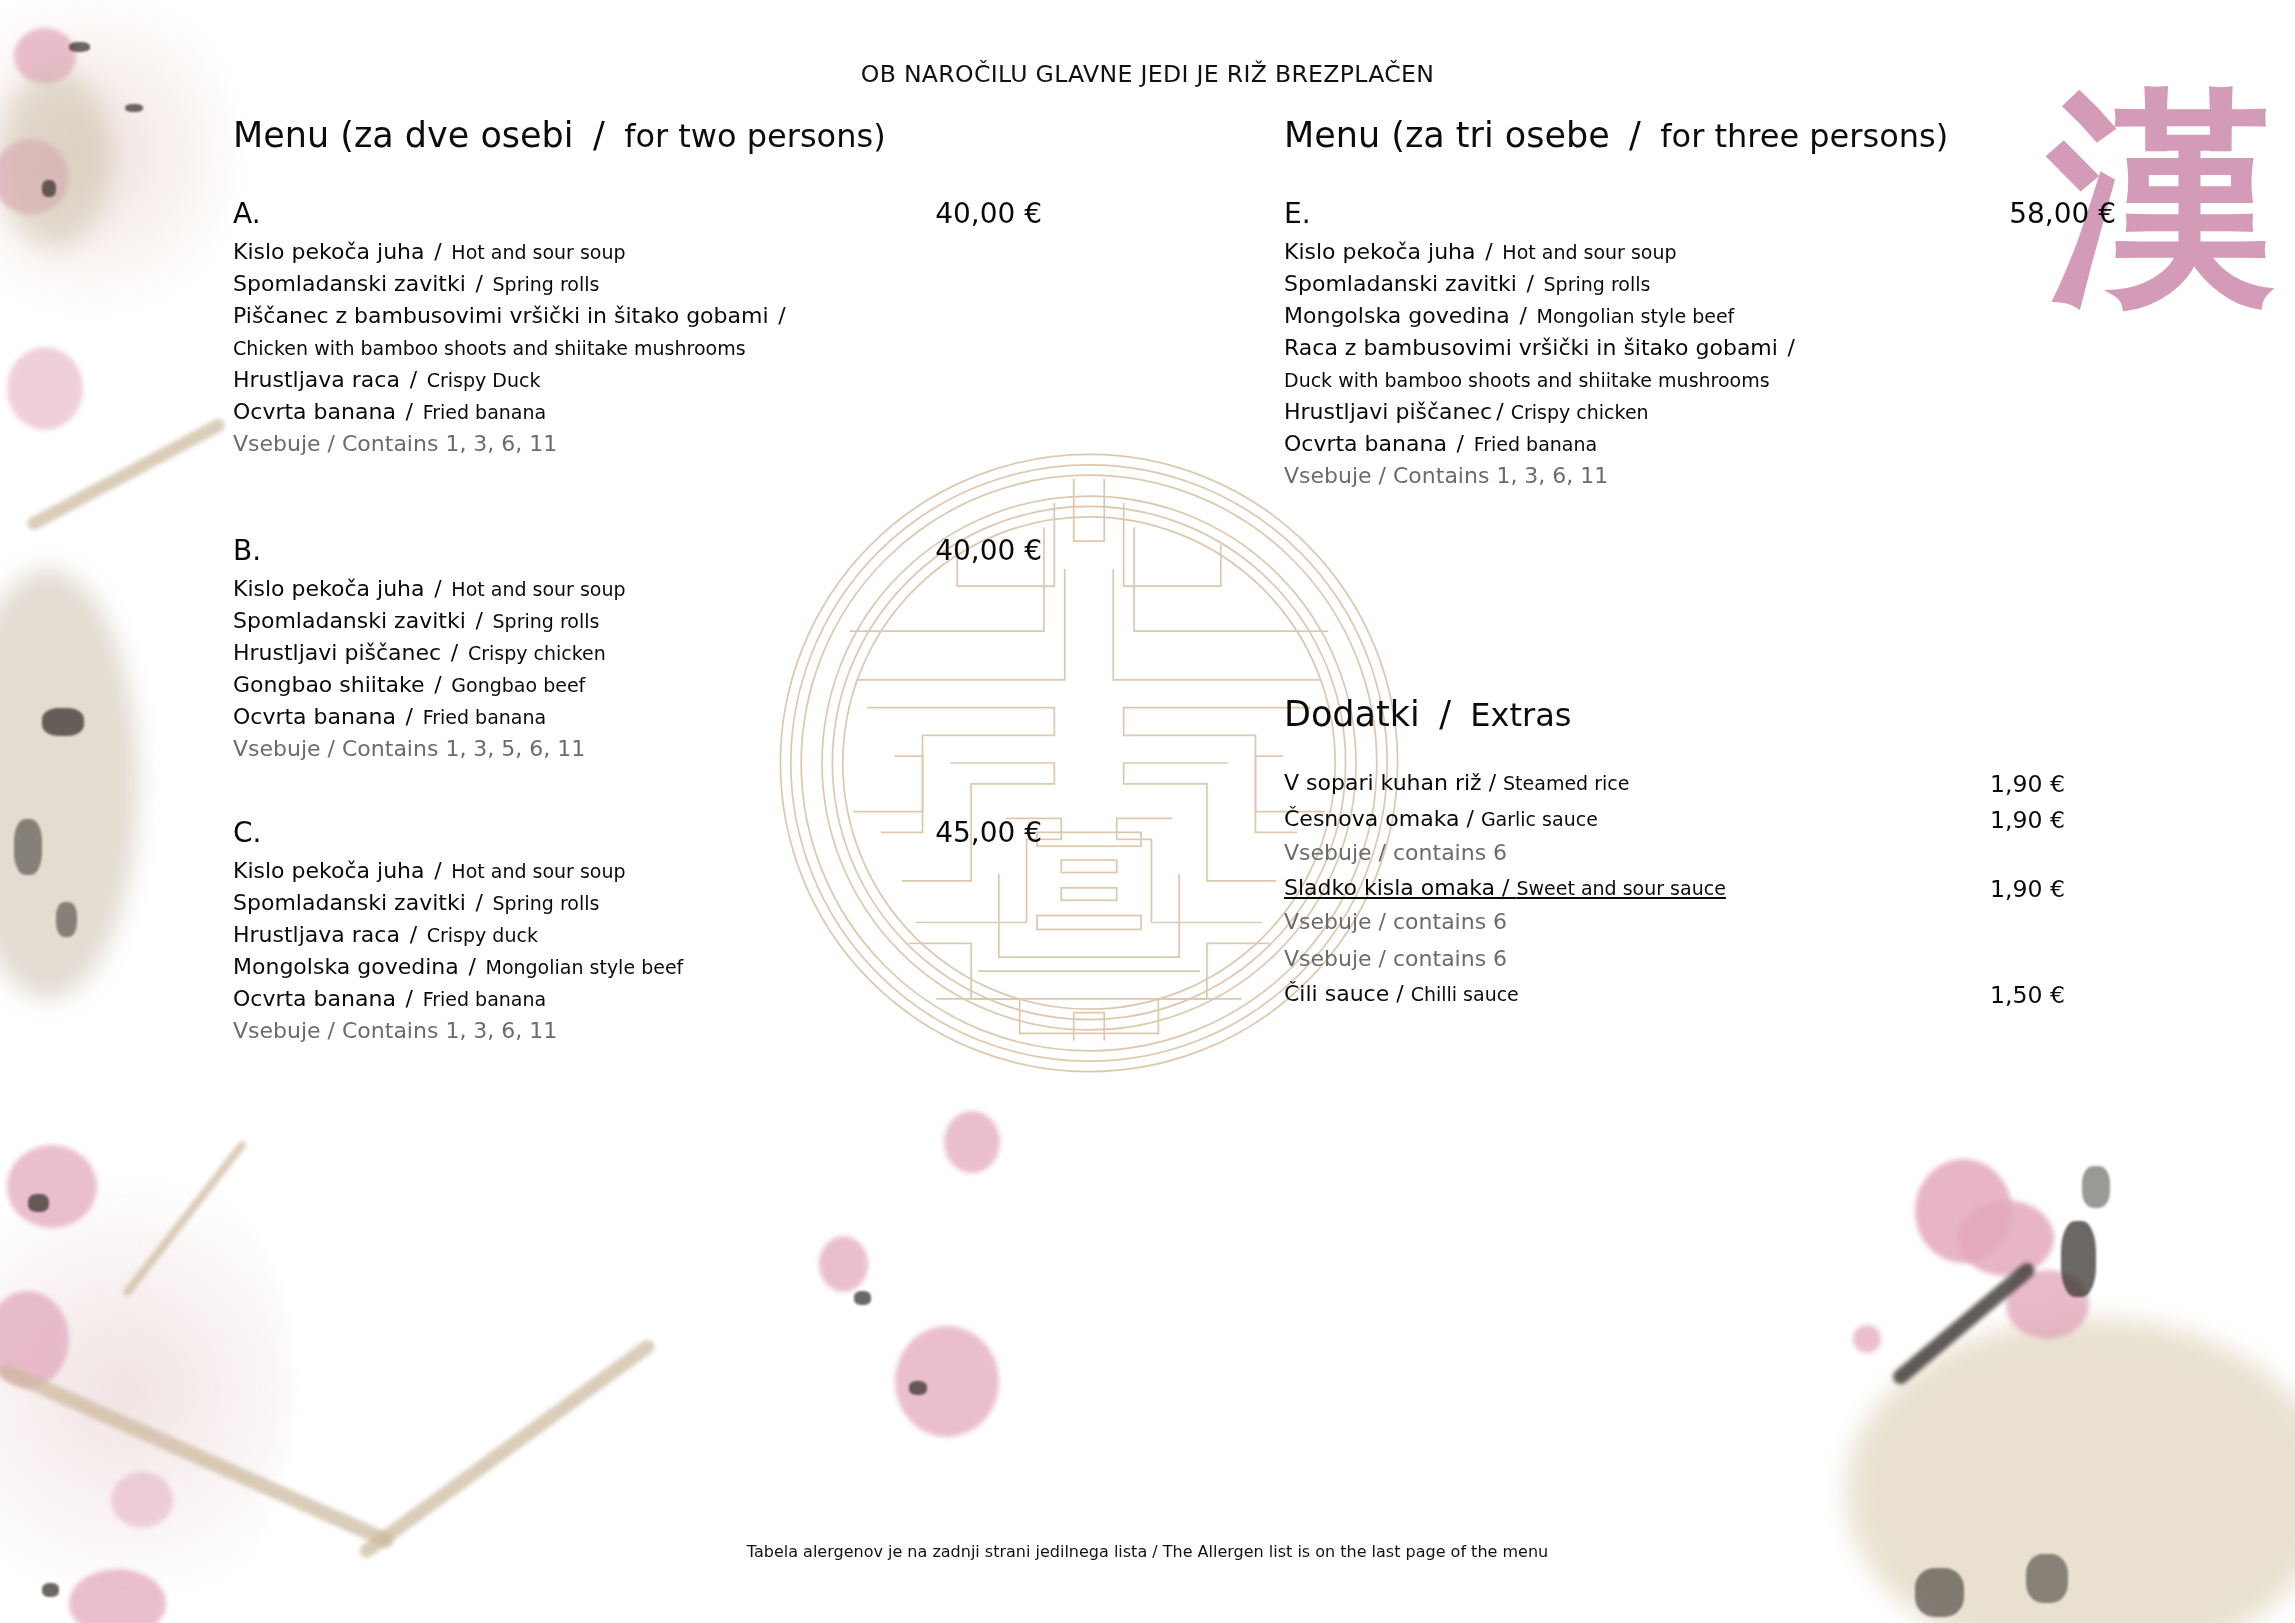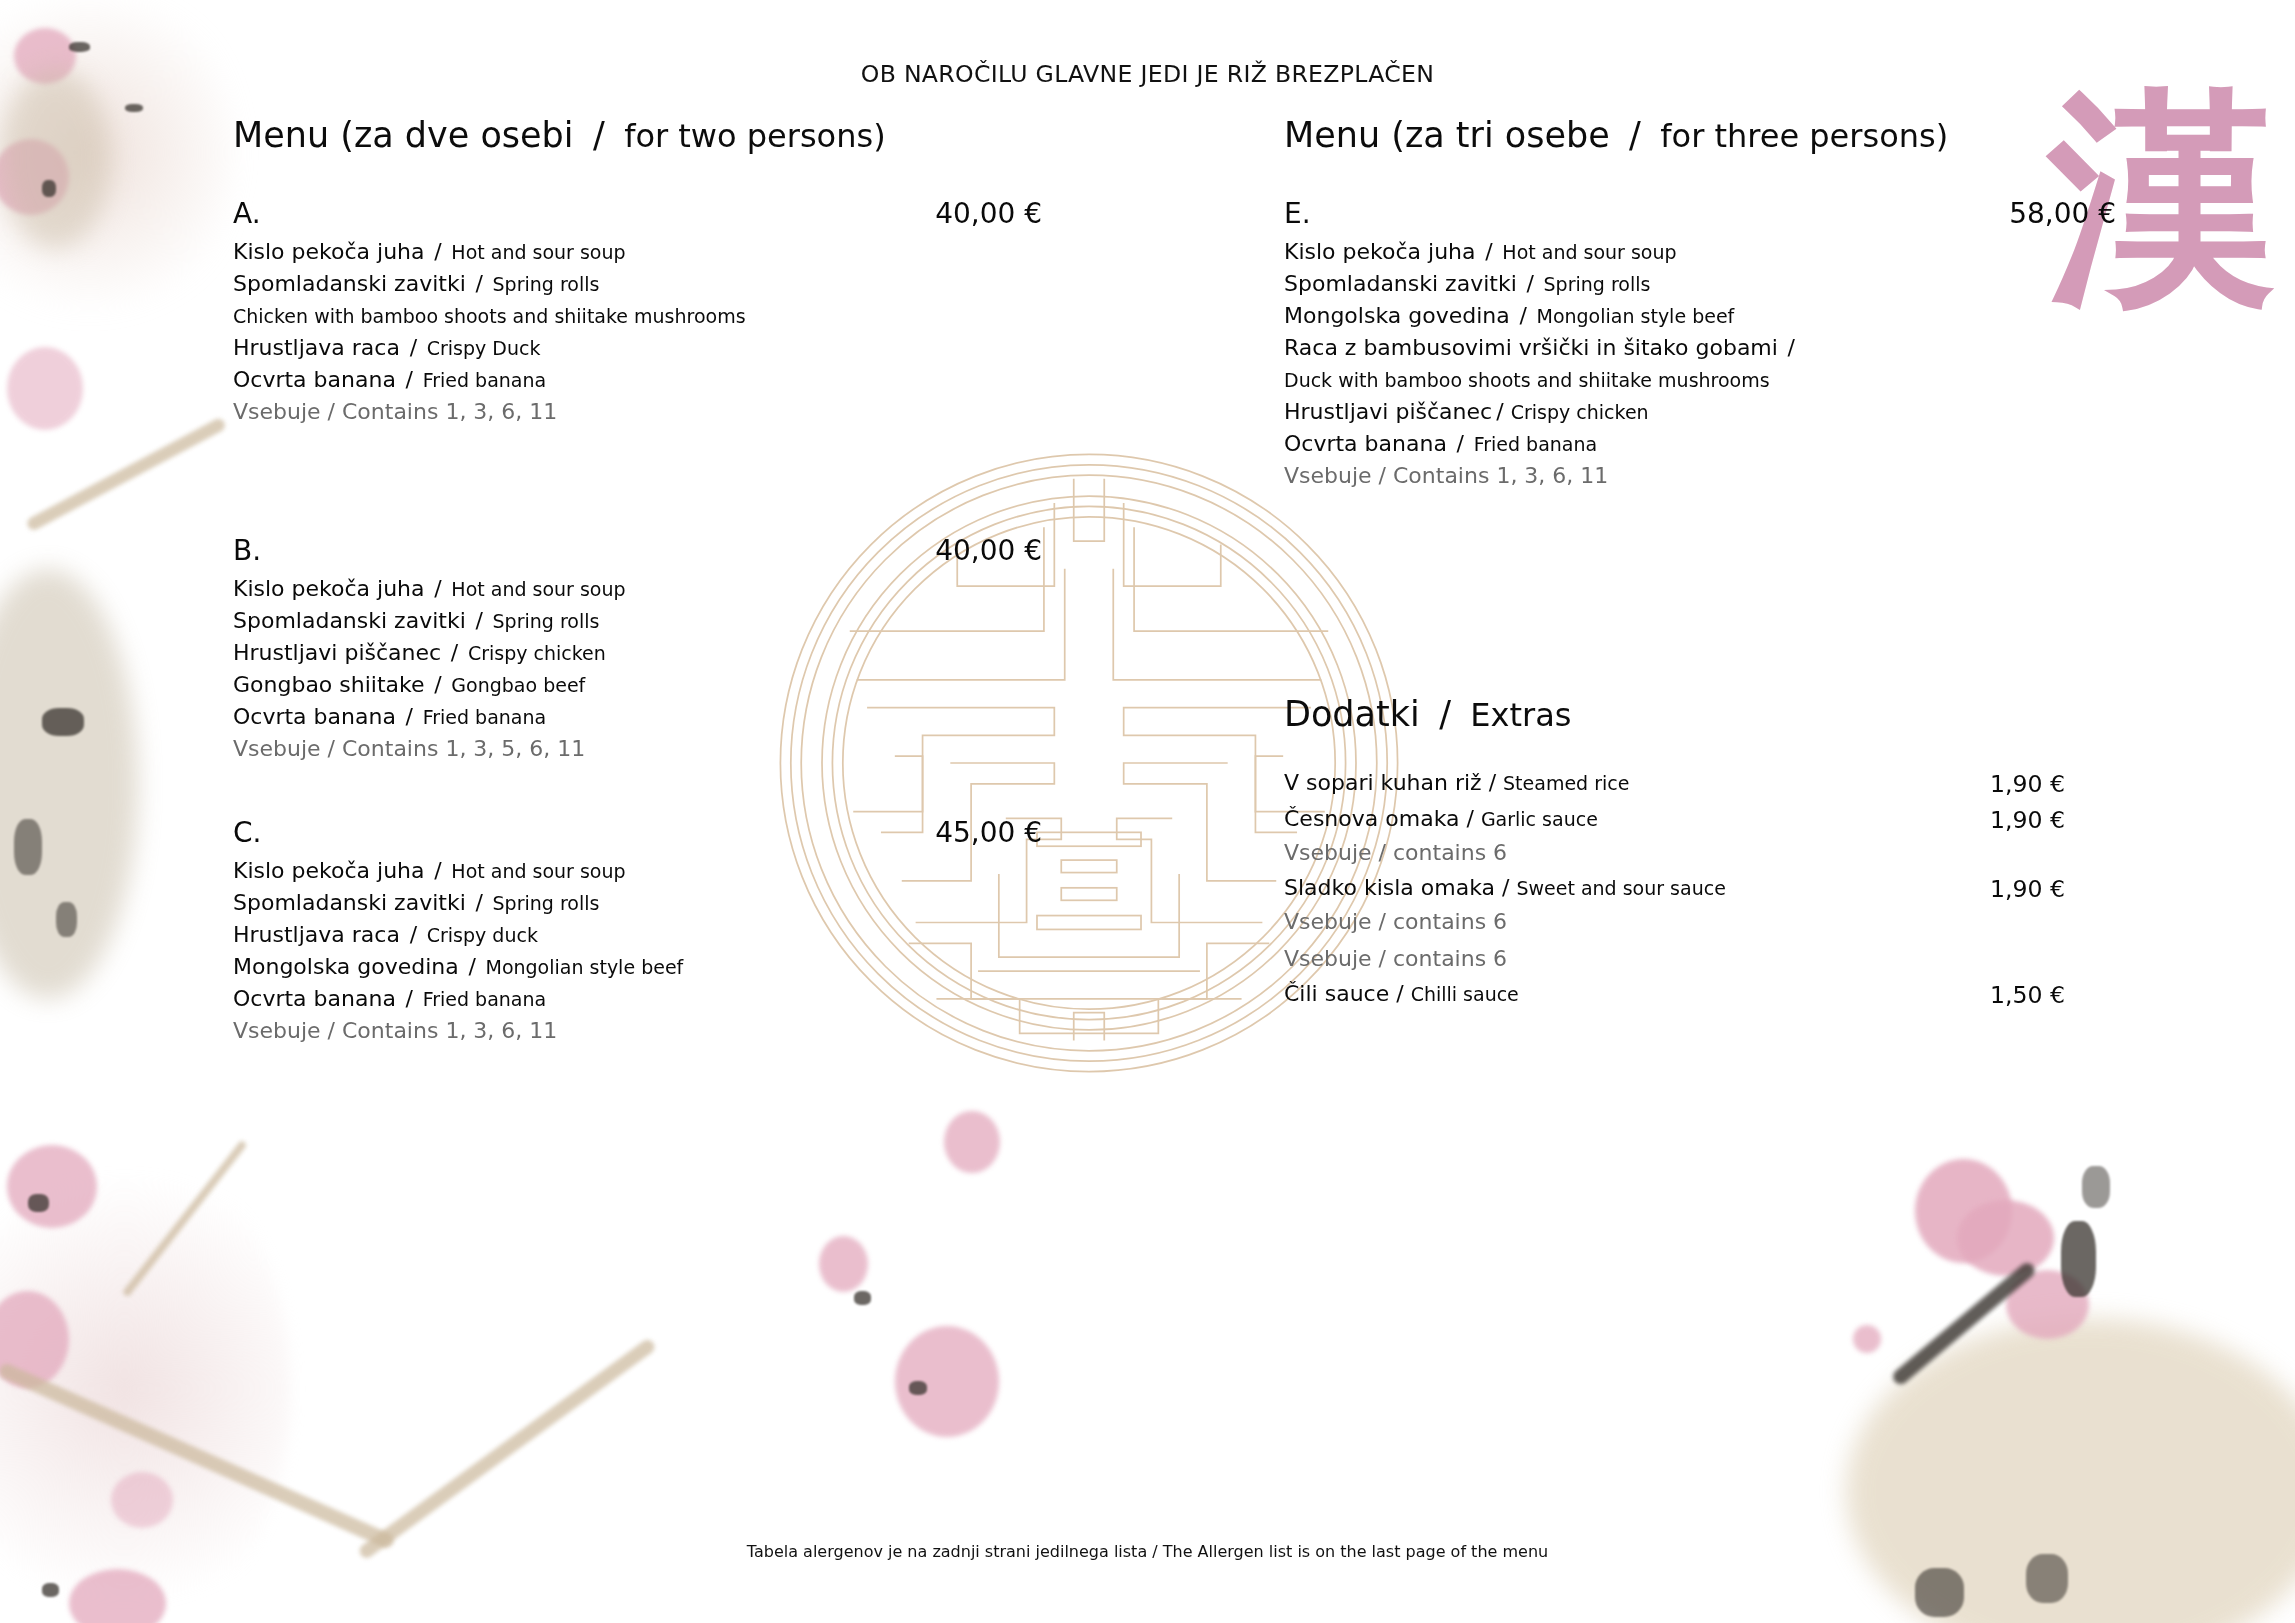--- a/index.html
+++ b/index.html
@@ -144,20 +144,21 @@
   <span>Menu (za dve osebi</span><span class="sl">/</span><span class="en">for two persons)</span>
 </div>
 
 <div class="set" style="left:233px;top:197px;">
   <div class="set-head">
     <span class="set-letter">A.</span>
     <span class="set-price" style="right:-46px;">40,00 €</span>
   </div>
   <div class="line"><span>Kislo pekoča juha</span><span class="slash">/</span><span class="en">Hot and sour soup</span></div>
   <div class="line"><span>Spomladanski zavitki</span><span class="slash">/</span><span class="en">Spring rolls</span></div>
+  <div class="line"><span>Piščanec z bambusovimi vršički in šitako gobami</span><span class="slash">/</span></div>
   <div class="line sub">Chicken with bamboo shoots and shiitake mushrooms</div>
   <div class="line"><span>Hrustljava raca</span><span class="slash">/</span><span class="en">Crispy Duck</span></div>
   <div class="line"><span>Ocvrta banana</span><span class="slash">/</span><span class="en">Fried banana</span></div>
   <div class="line allergen">Vsebuje / Contains 1, 3, 6, 11</div>
 </div>
 
 <div class="set" style="left:233px;top:534px;">
   <div class="set-head">
     <span class="set-letter">B.</span>
     <span class="set-price" style="right:-46px;">40,00 €</span>
@@ -209,21 +210,21 @@
 <div class="extra" style="left:1284px;top:770px;">
   <div class="extra-row">
     <span>V sopari kuhan riž</span> / <span class="en">Steamed rice</span>
     <span class="price">1,90 €</span>
   </div>
   <div class="extra-row" style="height:32px;">
     <span>Česnova omaka</span> / <span class="en">Garlic sauce</span>
     <span class="price">1,90 €</span>
   </div>
   <div class="extra-note">Vsebuje / contains 6</div>
-  <div class="extra-row" style="height:32px;">
+  <div class="extra-row" style="height:32px;text-decoration:underline;">
     <span>Sladko kisla omaka</span> / <span class="en">Sweet and sour sauce</span>
     <span class="price">1,90 €</span>
   </div>
   <div class="extra-note">Vsebuje / contains 6</div>
   <div class="extra-note">Vsebuje / contains 6</div>
   <div class="extra-row">
     <span>Čili sauce</span> / <span class="en">Chilli sauce</span>
     <span class="price">1,50 €</span>
   </div>
 </div>

